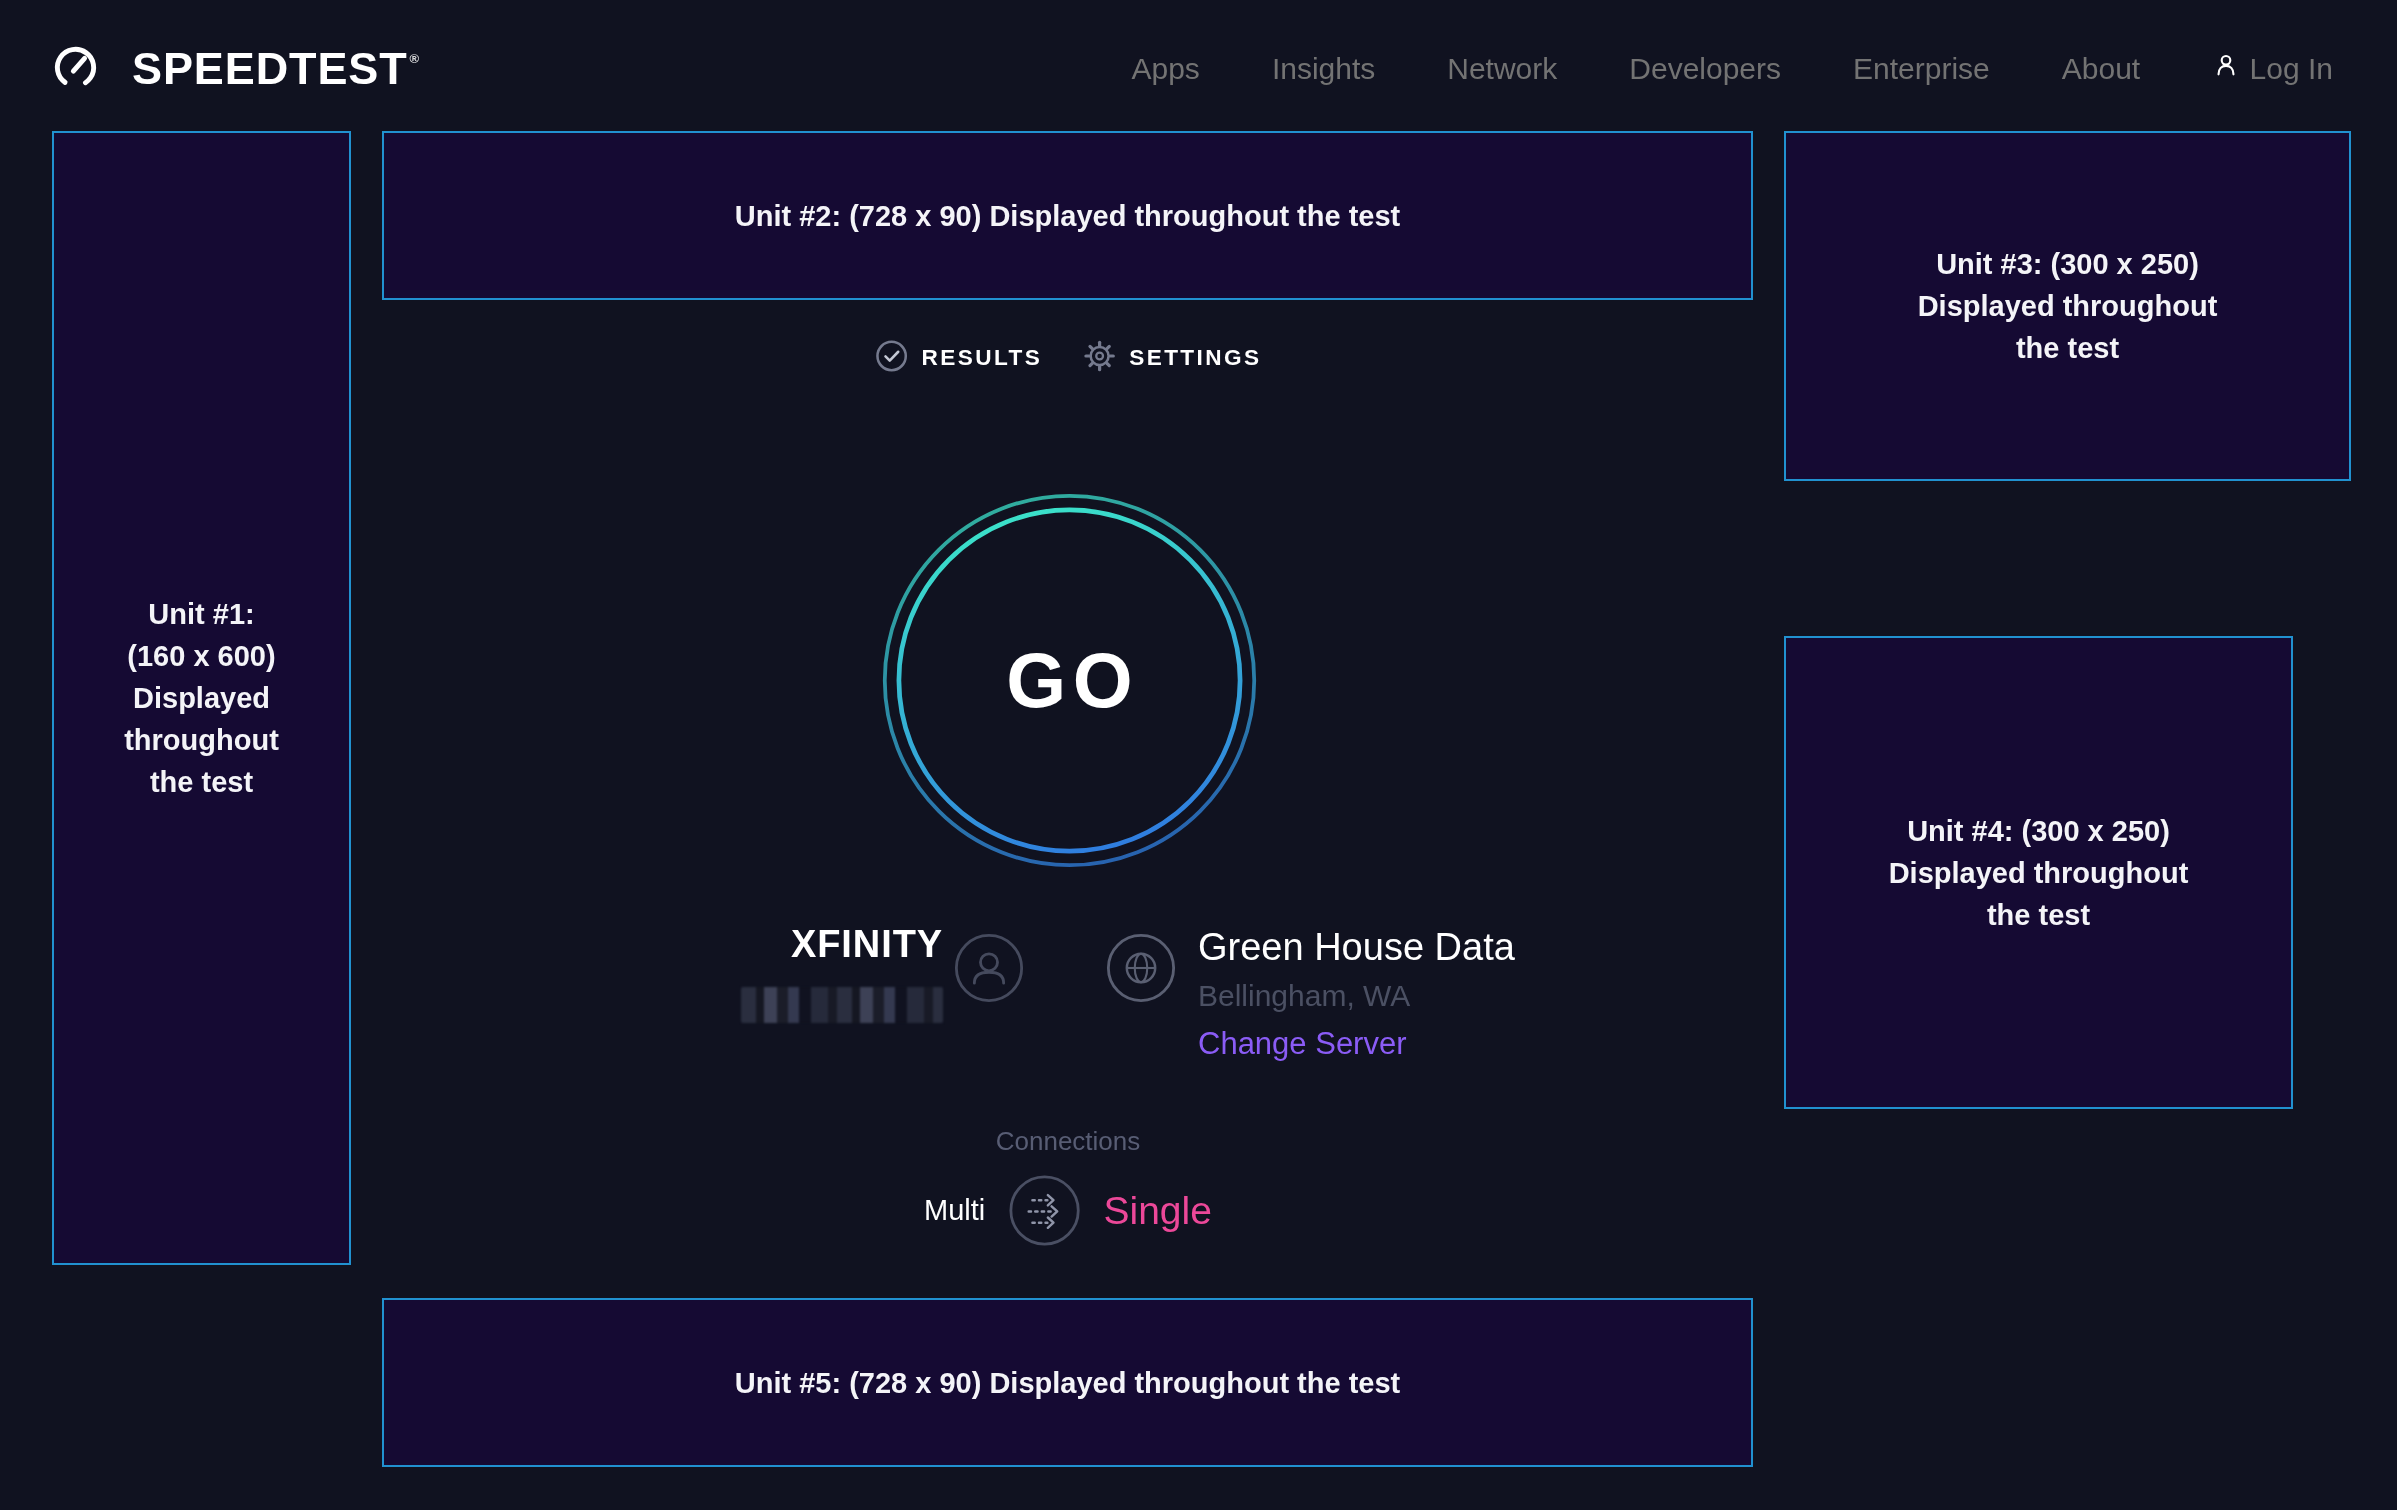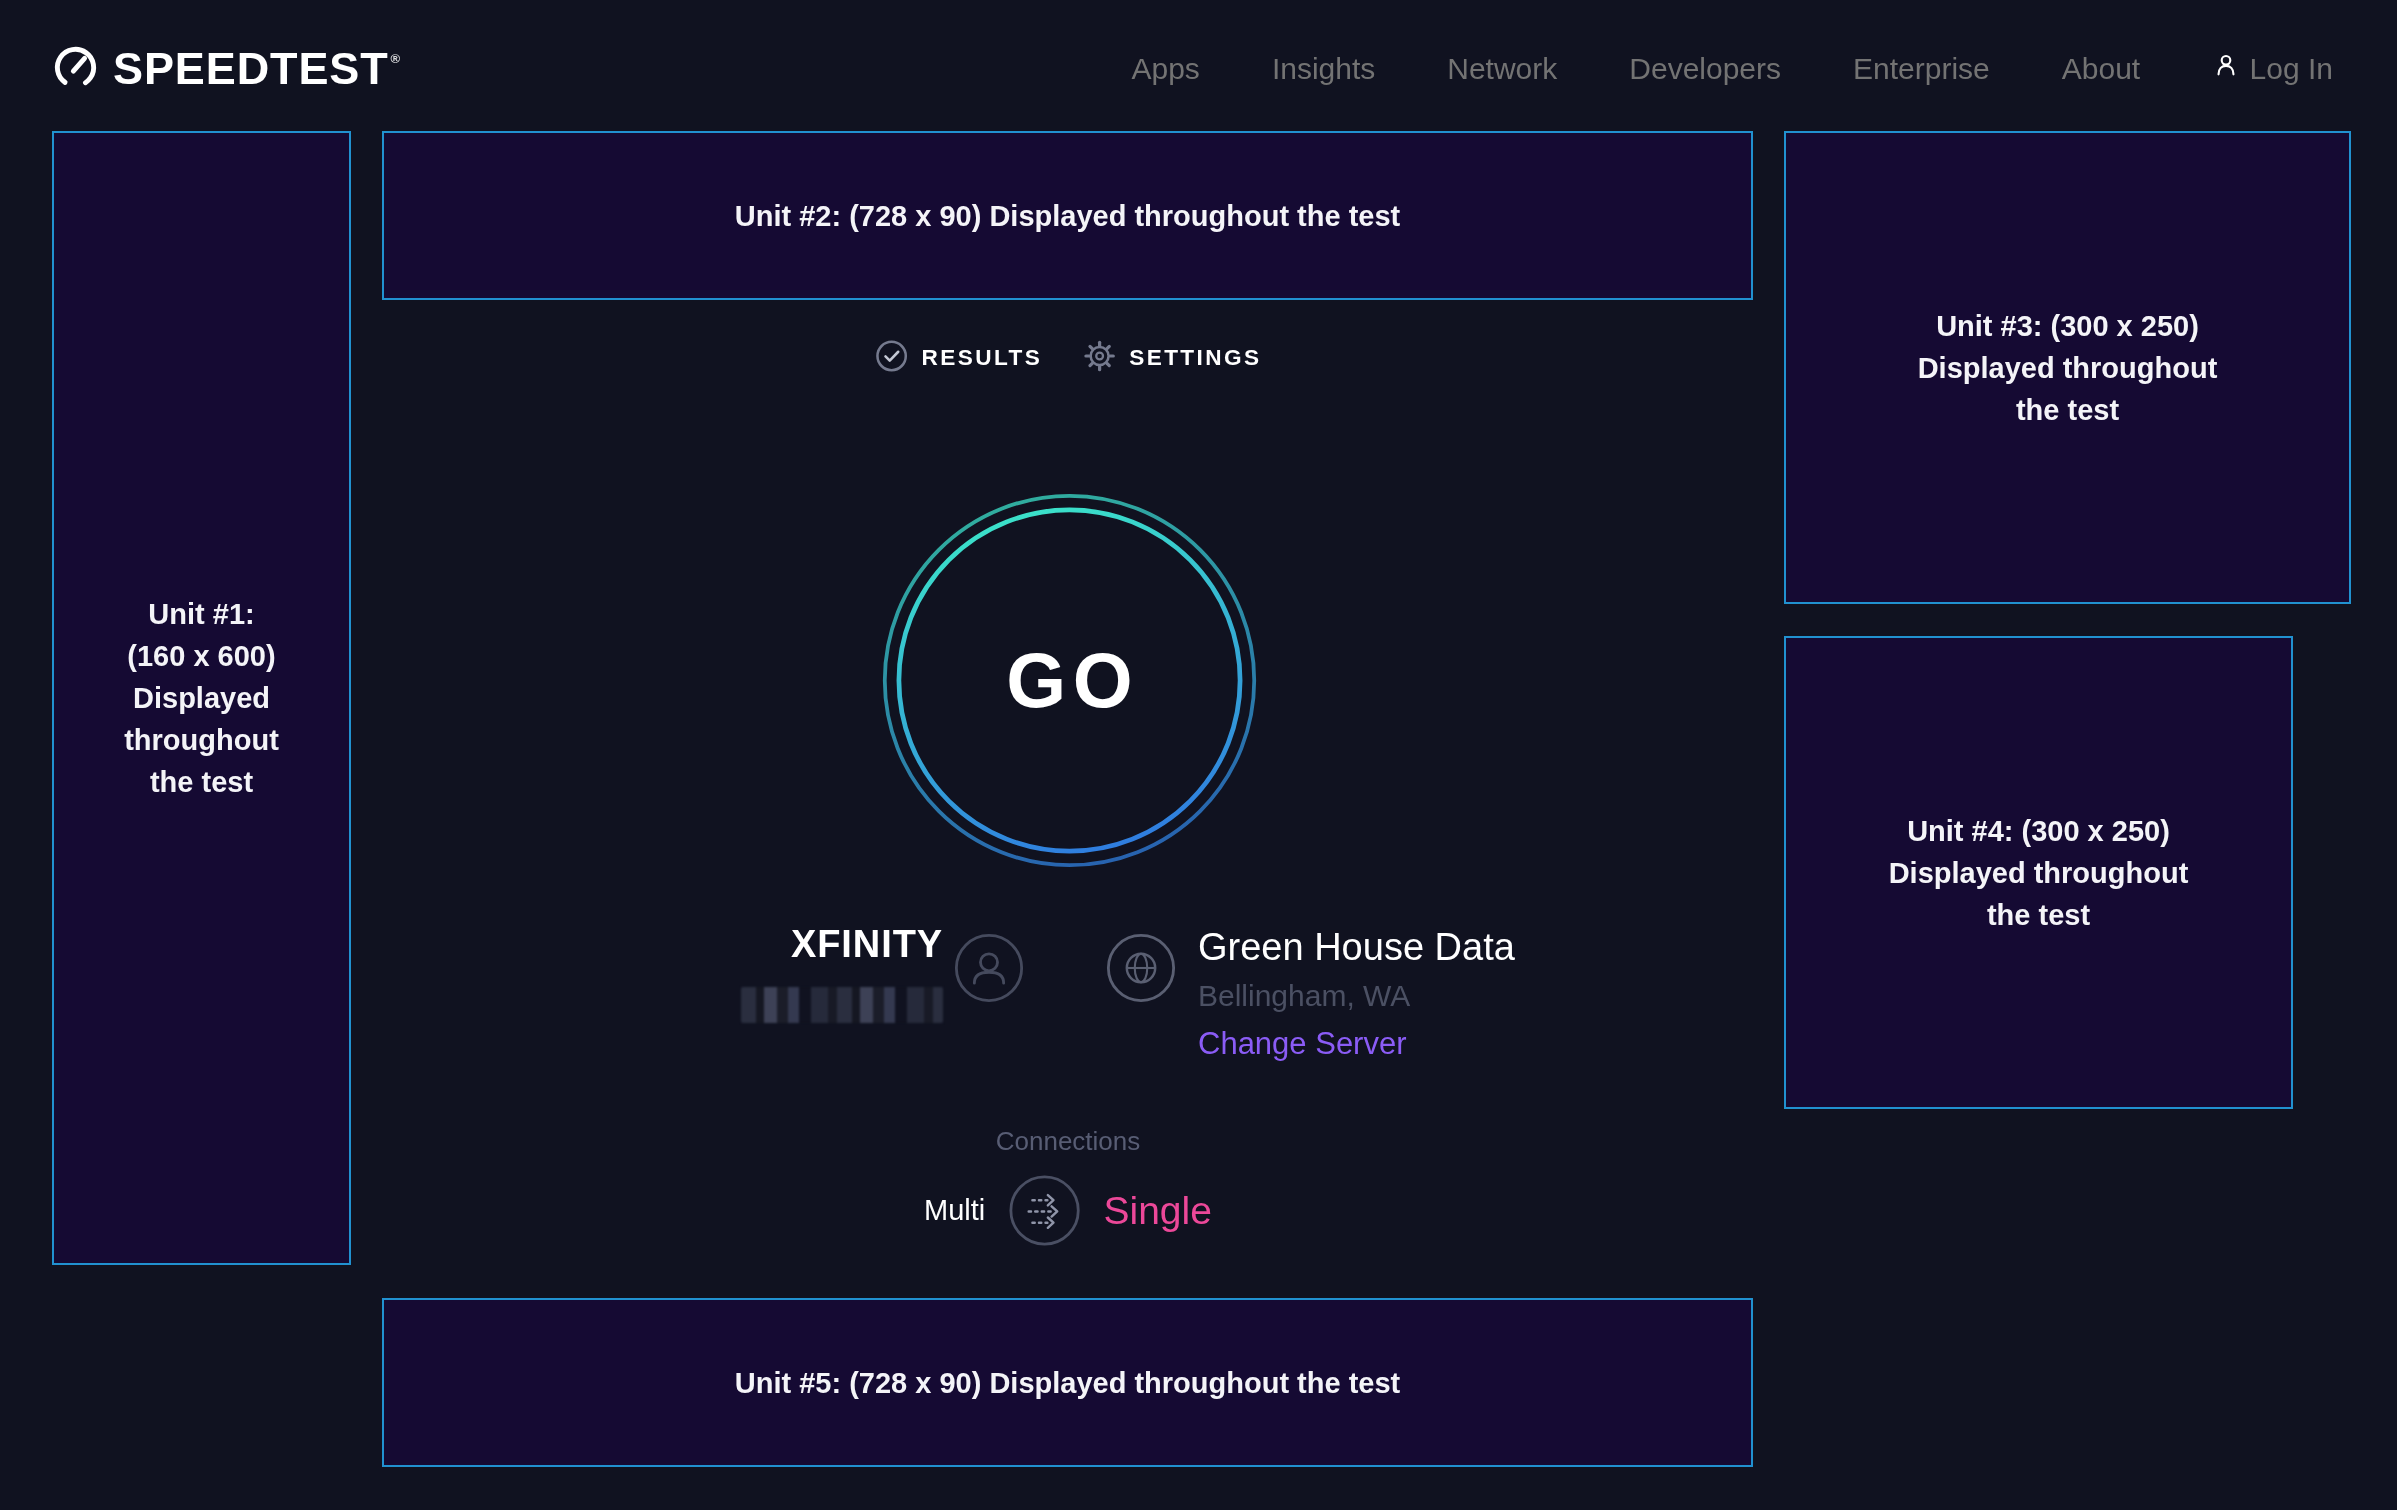--- a/index.html
+++ b/index.html
@@ -10,37 +10,37 @@
     color:#fff;
     position:relative;
   }
 
   
   .header {
     position:absolute; left:0; top:0; width:2397px; height:137px;
     display:flex; align-items:center; justify-content:space-between;
     padding:0 64px 0 52px;
   }
-  .logo { display:flex; align-items:center; gap:14px; cursor:pointer; }
+  .logo { display:flex; align-items:center; gap:33px; cursor:pointer; }
   .logo-text { font-size:45px; font-weight:700; letter-spacing:0.9px; color:#fff; position:relative; }
   .logo-tm { font-size:13px; position:relative; top:-21px; left:1.9px; opacity:.85; }
   .nav { display:flex; align-items:center; gap:72px; }
   .nav-item { font-size:30px; color:#737373; cursor:pointer; white-space:nowrap; }
   .login { display:flex; align-items:center; gap:9.4px; cursor:pointer; }
 
   
   .ad {
     position:absolute; background:#150a33; border:2.8px solid #2191d0;
     display:flex; flex-direction:column; align-items:center; justify-content:center;
     text-align:center; color:#f4f4f8;font-weight:bold;
   }
   .ad span { font-size:29px; line-height:42px; display:block; }
   .ad-1 { left:52px;   top:131px;  width:299px;  height:1134px; }
   .ad-2 { left:382px;  top:131px;  width:1371px; height:169px; }
-  .ad-3 { left:1784px; top:131px;  width:567px;  height:473px; }
+  .ad-3 { left:1784px; top:131px;  width:567px;  height:350px; }
   .ad-4 { left:1784px; top:636px;  width:509px;  height:473px; }
   .ad-5 { left:382px;  top:1298px; width:1371px; height:169px; }
 
   
   .tabs {
     position:absolute; top:339px; left:1068px; transform:translateX(-50%);
     display:flex; align-items:center; gap:40px;
   }
   .tab { display:flex; align-items:center; gap:13px; cursor:pointer; }
   .tab-label { font-size:22.6px; font-weight:700; letter-spacing:2.4px; color:#fff; }

